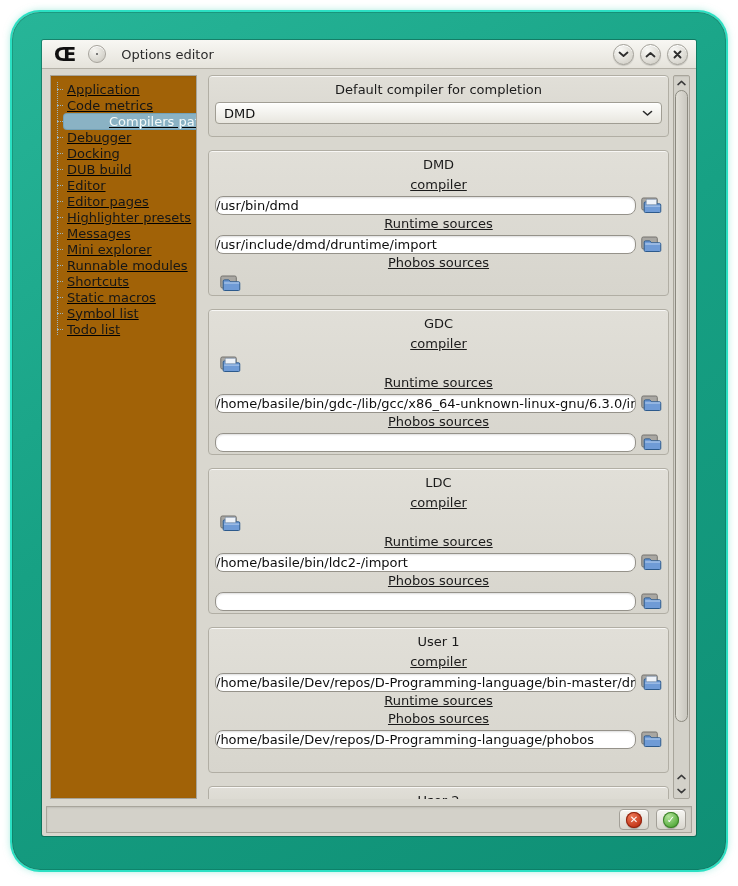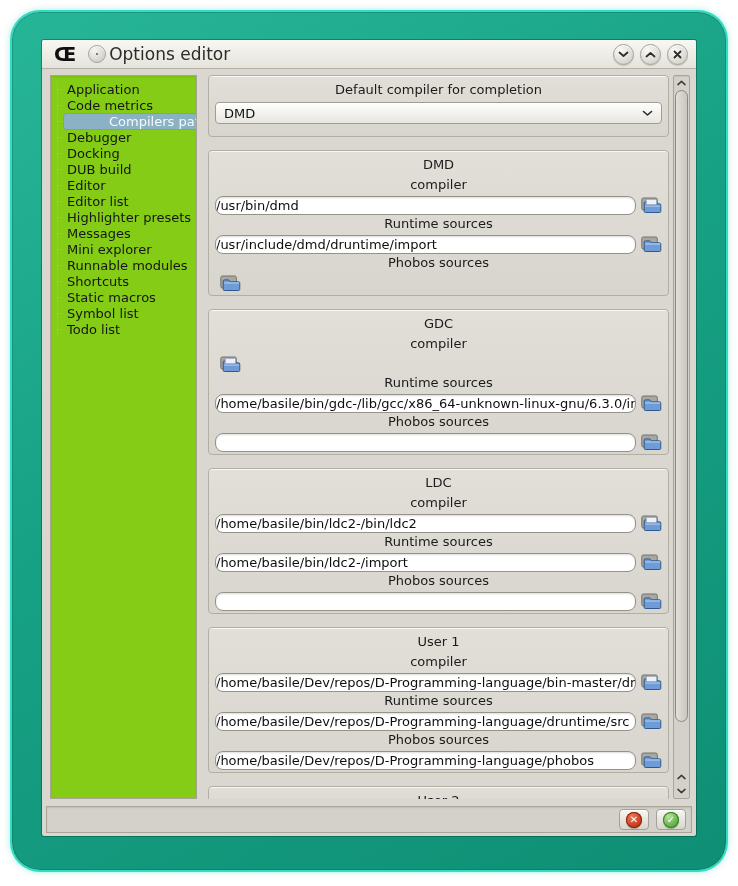--- a/index.html
+++ b/index.html
@@ -27,38 +27,38 @@
     border-bottom:1px solid #b4b1a7; padding:0 8px 0 12px;
   }
   .app-icon { font-size:19px; font-weight:600; color:#101010; line-height:1; letter-spacing:-2px; }
   .round-btn {
     width:18px; height:18px; border-radius:50%; margin-left:14px;
     background:radial-gradient(circle at 35% 30%, #f6f5f1, #d3d1c9 75%);
     border:1px solid #a6a39b; box-shadow:inset 0 1px 0 #fff;
     display:flex; align-items:center; justify-content:center; cursor:default;
   }
   .round-btn .dot { width:2px; height:2px; border-radius:50%; background:#555; }
-  .title-text { margin-left:3px; font-size:17px; color:#2b2b2b; }
+  .title-text { margin-left:15px; font-size:13px; color:#2b2b2b; }
   .tb-spacer { flex:1; }
   .win-btn {
     width:21px; height:21px; border-radius:50%; margin-left:6px;
     background:radial-gradient(circle at 35% 30%, #fafaf7, #d5d3cb 78%);
     border:1px solid #a2a098; box-shadow:inset 0 1px 0 #fff, 0 1px 1px rgba(0,0,0,.15);
     display:flex; align-items:center; justify-content:center; cursor:default;
   }
   .win-btn svg { display:block; }
 
   
   .content { flex:1; display:flex; padding:6px 6px 4px 8px; overflow:hidden; }
 
   
   .sidebar {
-    width:147px; flex:0 0 147px; background:#84cc16;
+    width:147px; flex:0 0 147px; background:#a16207;
     border:1px solid #a7a49a; box-shadow:inset 0 1px 2px rgba(0,0,0,.08);
-    padding:5px 2px 0 0; position:relative; overflow:hidden;
+    padding:5px 2px 0 0; position:relative; overflow:hidden;text-decoration:underline;
   }
   .tree-vline { position:absolute; left:6px; top:6px; height:253px; border-left:1px dotted #9db4be; }
   .side-item { position:relative; height:16px; display:flex; align-items:center; padding-left:13px; cursor:default; }
   .side-item::before { content:""; position:absolute; left:6px; top:8px; width:6px; border-top:1px dotted #9db4be; }
   .side-label { font-size:13px; line-height:15px; color:#161616; padding:0 3px; white-space:nowrap; border-radius:3px; }
   .side-label.selected { background:#8ab2c4; box-shadow:0 0 0 1px #74a1b6; color:#f4fafa;padding-left:45px; }
 
   .splitter { width:11px; flex:0 0 11px; }
 
   
@@ -68,21 +68,21 @@
   .group {
     background:linear-gradient(#e1dfd8,#d7d5cd);
     border:1px solid #b1aea4; border-radius:4px;
     box-shadow:inset 0 1px 0 rgba(255,255,255,.75);
     padding:3px 6px 4px; flex:0 0 auto;
   }
   .group-default { height:62px; }
   .group-std { height:146px; }
   .group-partial { height:27px; overflow:hidden; }
   .group-title { text-align:center; font-size:13px; color:#1b1b1b; margin:3px 0 5px; }
-  .field-label { text-align:center; font-size:13px; color:#1b1b1b; margin:1px 0 3px; }
+  .field-label { text-align:center; font-size:13px; color:#1b1b1b; margin:1px 0 3px;text-decoration:underline; }
   .field-row { display:flex; align-items:center; margin-bottom:1px; }
   .path-input {
     flex:1; height:19px; border:1px solid #95928a; border-radius:8px;
     background:#fff; font-family:"DejaVu Sans", sans-serif; font-size:13px; color:#0e0e0e;
     padding:0 0; box-shadow:inset 0 1px 2px rgba(0,0,0,.14); outline:none;
     overflow:hidden; text-overflow:clip; white-space:nowrap;
   }
   .icon-btn { width:26px; height:20px; border:none; background:transparent; padding:0 0 0 5px; cursor:default; }
   .icon-btn svg { display:block; }
 
@@ -185,21 +185,21 @@
 
   <div class="side-item">
     <span class="side-label">DUB build</span>
   </div>
 
   <div class="side-item">
     <span class="side-label">Editor</span>
   </div>
 
   <div class="side-item">
-    <span class="side-label">Editor list</span>
+    <span class="side-label">Editor pages</span>
   </div>
 
   <div class="side-item">
     <span class="side-label">Highlighter presets</span>
   </div>
 
   <div class="side-item">
     <span class="side-label">Messages</span>
   </div>
 
@@ -322,21 +322,20 @@
   </svg>
 </button>
     </div>
   </section>
 
   <section class="group group-std">
     <div class="group-title">LDC</div>
 
     <div class="field-label">compiler</div>
     <div class="field-row">
-      <input class="path-input" type="text" value="/home/basile/bin/ldc2-/bin/ldc2" style="">
       <button class="icon-btn">
   <svg width="21" height="17" viewBox="0 0 21 17">
     <rect x="0.8" y="1" width="15.5" height="12" rx="1.5" fill="#a9a7a2" stroke="#75736e" stroke-width="1"></rect>
     <path d="M3.2 6.1 a1.2 1.2 0 0 1 1.2 -1.2 h4.1 a1 1 0 0 1 .78 .37 l1.25 1.53 h8.05 a1.2 1.2 0 0 1 1.2 1.2 v6.3 a1.2 1.2 0 0 1 -1.2 1.2 h-14.18 a1.2 1.2 0 0 1 -1.2 -1.2 z" fill="#6f9bd6" stroke="#2d5a8c" stroke-width="1"></path>
     <rect x="5.2" y="2.2" width="10.5" height="5.6" rx="1" fill="#eef2f8" stroke="#7f93ab" stroke-width="0.8"></rect>
     <path d="M4.2 8.4 h15 v1.6 h-15 z" fill="#9dbde6" opacity="0.9"></path>
   </svg>
 </button>
     </div>
 
@@ -375,30 +374,20 @@
   <svg width="21" height="17" viewBox="0 0 21 17">
     <rect x="0.8" y="1" width="15.5" height="12" rx="1.5" fill="#a9a7a2" stroke="#75736e" stroke-width="1"></rect>
     <path d="M3.2 6.1 a1.2 1.2 0 0 1 1.2 -1.2 h4.1 a1 1 0 0 1 .78 .37 l1.25 1.53 h8.05 a1.2 1.2 0 0 1 1.2 1.2 v6.3 a1.2 1.2 0 0 1 -1.2 1.2 h-14.18 a1.2 1.2 0 0 1 -1.2 -1.2 z" fill="#6f9bd6" stroke="#2d5a8c" stroke-width="1"></path>
     <rect x="5.2" y="2.2" width="10.5" height="5.6" rx="1" fill="#eef2f8" stroke="#7f93ab" stroke-width="0.8"></rect>
     <path d="M4.2 8.4 h15 v1.6 h-15 z" fill="#9dbde6" opacity="0.9"></path>
   </svg>
 </button>
     </div>
 
     <div class="field-label">Runtime sources</div>
-    <div class="field-row">
-      <input class="path-input" type="text" value="/home/basile/Dev/repos/D-Programming-language/druntime/src" style="">
-      <button class="icon-btn">
-  <svg width="21" height="17" viewBox="0 0 21 17">
-    <rect x="0.8" y="1" width="15.5" height="12" rx="1.5" fill="#a9a7a2" stroke="#75736e" stroke-width="1"></rect>
-    <path d="M3.2 6.1 a1.2 1.2 0 0 1 1.2 -1.2 h4.1 a1 1 0 0 1 .78 .37 l1.25 1.53 h8.05 a1.2 1.2 0 0 1 1.2 1.2 v6.3 a1.2 1.2 0 0 1 -1.2 1.2 h-14.18 a1.2 1.2 0 0 1 -1.2 -1.2 z" fill="#6f9bd6" stroke="#2d5a8c" stroke-width="1"></path>
-    <path d="M4.2 7.1 h15 v1.8 h-15 z" fill="#9dbde6" opacity="0.9"></path>
-  </svg>
-</button>
-    </div>
 
     <div class="field-label">Phobos sources</div>
     <div class="field-row">
       <input class="path-input" type="text" value="/home/basile/Dev/repos/D-Programming-language/phobos" style="">
       <button class="icon-btn">
   <svg width="21" height="17" viewBox="0 0 21 17">
     <rect x="0.8" y="1" width="15.5" height="12" rx="1.5" fill="#a9a7a2" stroke="#75736e" stroke-width="1"></rect>
     <path d="M3.2 6.1 a1.2 1.2 0 0 1 1.2 -1.2 h4.1 a1 1 0 0 1 .78 .37 l1.25 1.53 h8.05 a1.2 1.2 0 0 1 1.2 1.2 v6.3 a1.2 1.2 0 0 1 -1.2 1.2 h-14.18 a1.2 1.2 0 0 1 -1.2 -1.2 z" fill="#6f9bd6" stroke="#2d5a8c" stroke-width="1"></path>
     <path d="M4.2 7.1 h15 v1.8 h-15 z" fill="#9dbde6" opacity="0.9"></path>
   </svg>

